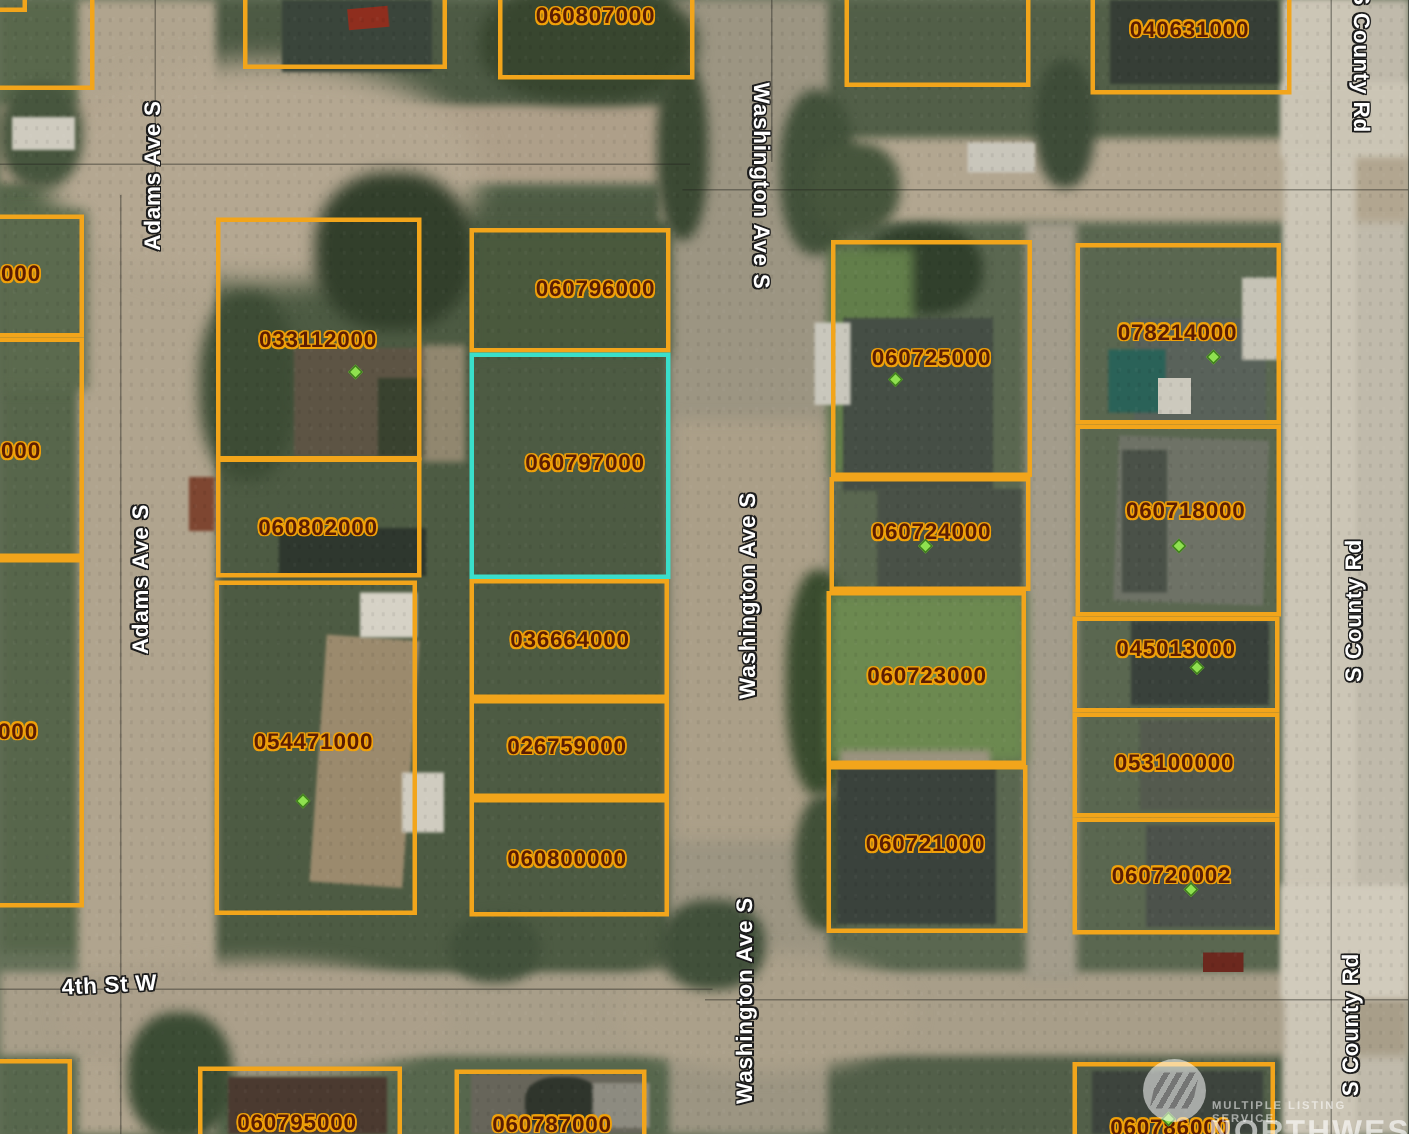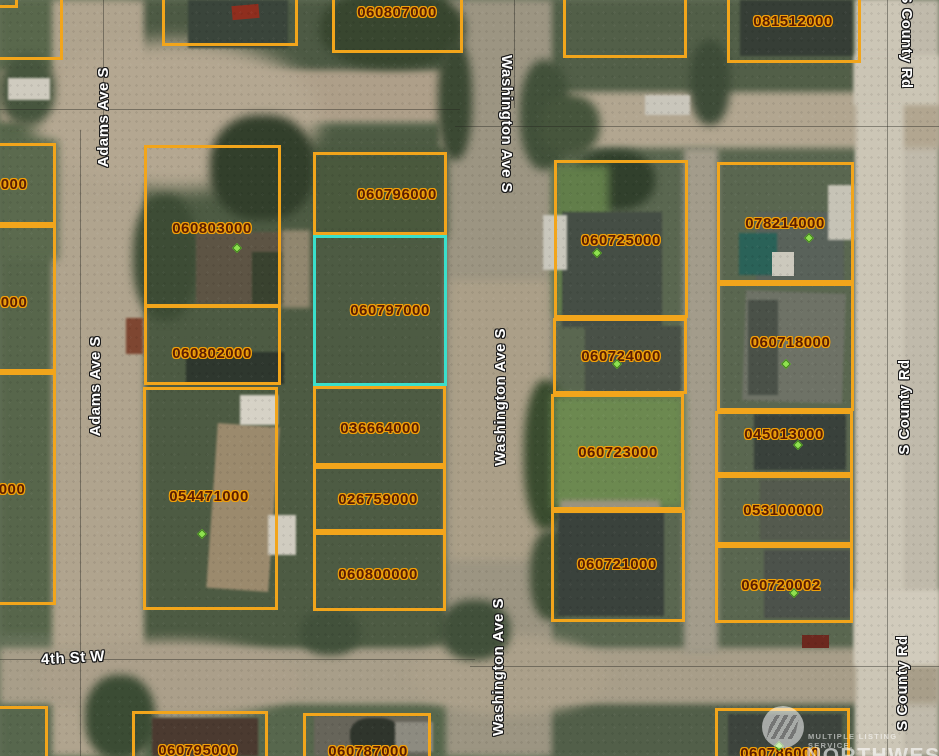--- a/index.html
+++ b/index.html
@@ -139,30 +139,30 @@
   </div>
 
   <div id="parcels-layer">
       <div class="parcel" style="left: -40px; top: -25px; width: 58px; height: 33px;"></div>
       <div class="parcel" style="left: -30px; top: -30px; width: 93px; height: 90px;"></div>
       <div class="parcel" style="left: 162px; top: -22px; width: 136px; height: 68px;"></div>
       <div class="parcel" style="left: 332px; top: -12px; width: 131px; height: 65px;"></div>
       <div class="parcel-label" style="left: 397px; top: 11px;">060807000</div>
       <div class="parcel" style="left: 563px; top: -18px; width: 124px; height: 76px;"></div>
       <div class="parcel" style="left: 727px; top: -14px; width: 134px; height: 77px;"></div>
-      <div class="parcel-label" style="left: 793px; top: 20px;">081512000</div>
+      <div class="parcel-label" style="left: 793px; top: 20px;">040631000</div>
       <div class="parcel" style="left: -60px; top: 143px; width: 116px; height: 82px;"></div>
       <div class="parcel-label" style="left: 14px; top: 183px;">000</div>
       <div class="parcel" style="left: -60px; top: 225px; width: 116px; height: 147px;"></div>
       <div class="parcel-label" style="left: 14px; top: 301px;">000</div>
       <div class="parcel" style="left: -60px; top: 372px; width: 116px; height: 233px;"></div>
       <div class="parcel-label" style="left: 12px; top: 488px;">000</div>
       <div class="parcel" style="left: -60px; top: 706px; width: 108px; height: 100px;"></div>
       <div class="parcel" style="left: 144px; top: 145px; width: 137px; height: 162px;"></div>
-      <div class="parcel-label" style="left: 212px; top: 227px;">060803000</div>
+      <div class="parcel-label" style="left: 212px; top: 227px;">033112000</div>
       <div class="marker" style="left: 237px; top: 248px;"></div>
       <div class="parcel" style="left: 144px; top: 305px; width: 137px; height: 80px;"></div>
       <div class="parcel-label" style="left: 212px; top: 352px;">060802000</div>
       <div class="parcel" style="left: 143px; top: 387px; width: 135px; height: 223px;"></div>
       <div class="parcel-label" style="left: 209px; top: 495px;">054471000</div>
       <div class="marker" style="left: 202px; top: 534px;"></div>
       <div class="parcel" style="left: 313px; top: 152px; width: 134px; height: 83px;"></div>
       <div class="parcel-label" style="left: 397px; top: 193px;">060796000</div>
       <div class="parcel highlighted" style="left: 313px; top: 235px; width: 134px; height: 151px;"></div>
       <div class="parcel-label" style="left: 390px; top: 309px;">060797000</div>

